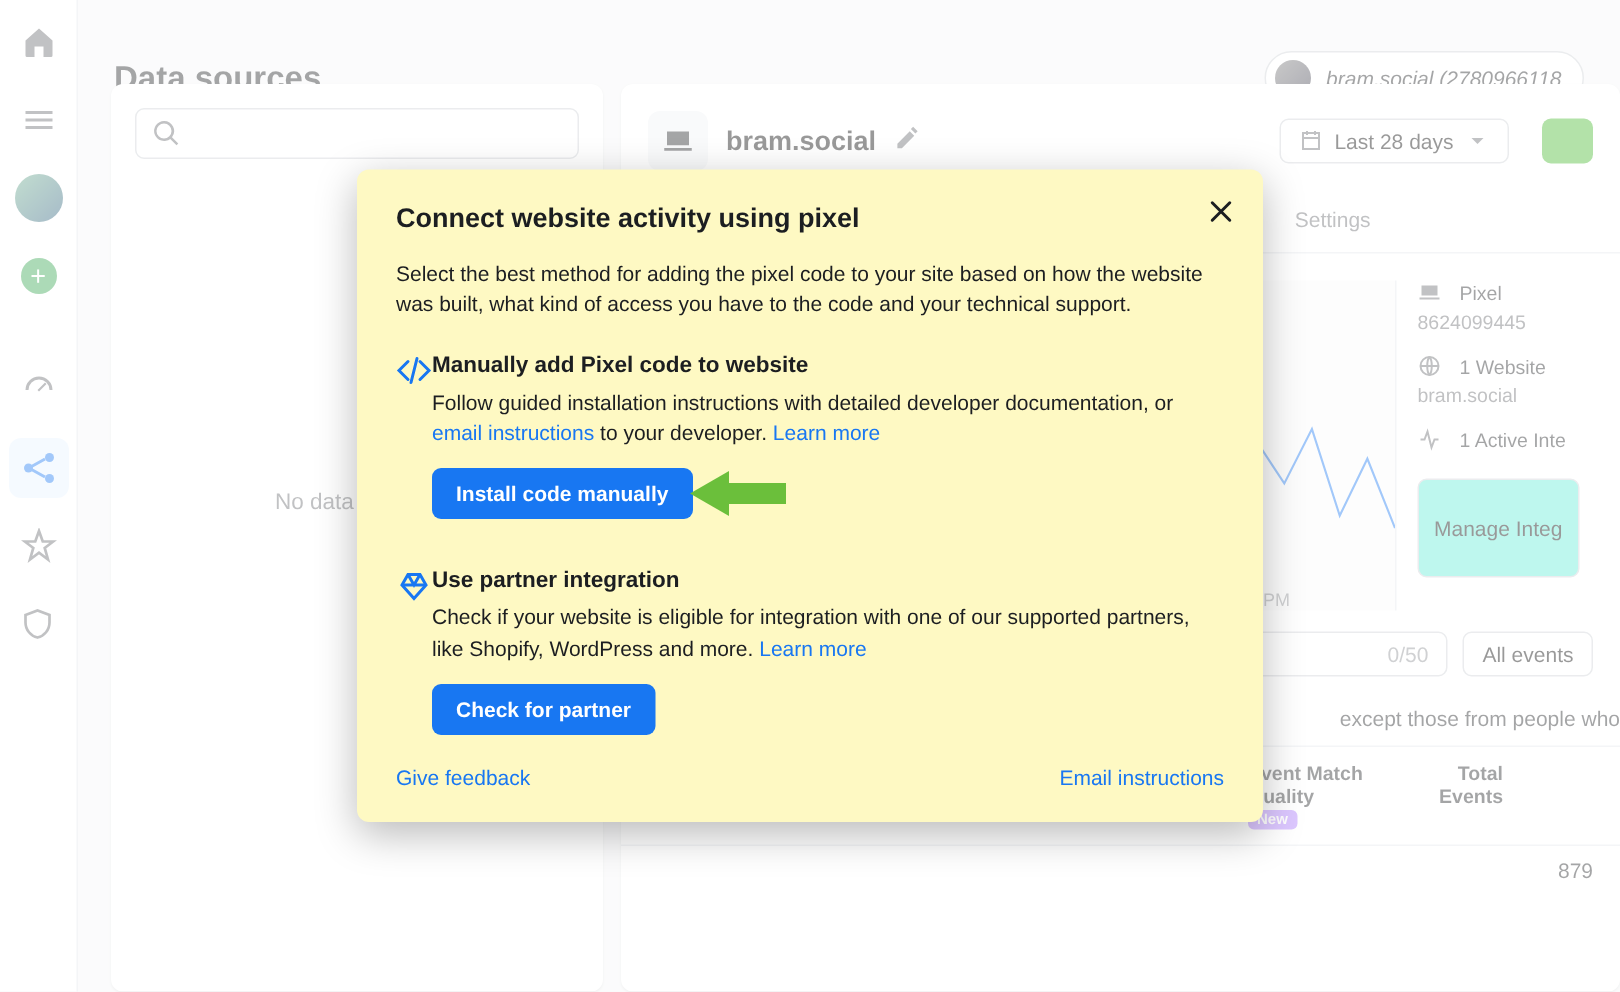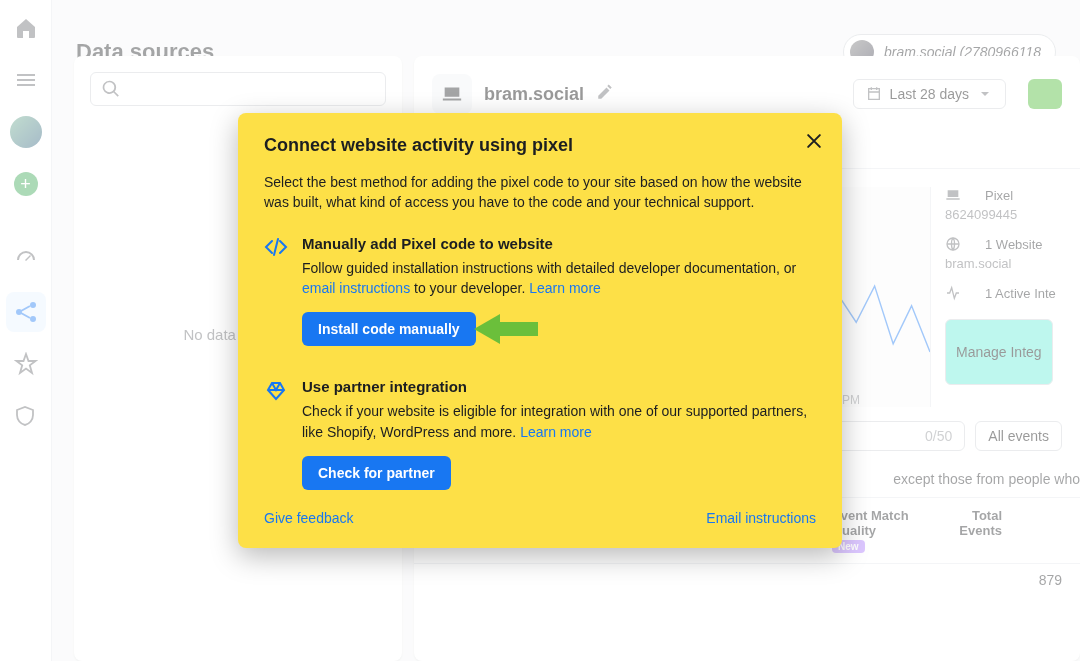--- a/index.html
+++ b/index.html
@@ -44,21 +44,21 @@
   
   .tabs { display:flex; gap: 4px; padding: 14px 18px 0 18px; border-bottom:1px solid #e4e6eb; }
   .tab { padding: 10px 16px 14px 16px; font-size:14px; color:#65676b; cursor:pointer; border-top-left-radius:6px; border-top-right-radius:6px; display:flex; align-items:center; gap:6px; }
   .tab.active { background:#e7f3ff; color:#1877f2; font-weight:600; }
   .badge { background:#f7b928; color:#1c1e21; border-radius:3px; padding:0 5px; font-size:11px; font-weight:700; }
 
   
   .content-row { display:flex; padding: 18px 0 10px 18px; gap:0; }
   .chart-area { flex:1; height: 220px; position:relative; background: linear-gradient(#fafafa,#fafafa); }
   .side { width:150px; border-left:1px solid #e4e6eb; padding-left:14px; font-size:13px; color:#1c1e21; }
-  .side .lbl { display:flex; align-items:center; gap:24px; margin-bottom:4px;}
+  .side .lbl { display:flex; align-items:center; gap:12px; margin-bottom:4px;}
   .side .lbl svg { width:16px; height:16px; fill:#65676b; }
   .side .val { color:#65676b; margin-bottom:14px; font-size:13px;}
   .manage-btn { border:1px solid #ccd0d5; border-radius:6px; padding:24px 10px; background:#5eead4; font-size:14px; }
 
   .filter-row { display:flex; gap:10px; padding: 4px 18px 10px 18px; align-items:center; }
   .filter-row .search-ev { border:1px solid #ccd0d5; border-radius:6px; padding:6px 12px; font-size:14px; width:280px; display:flex; justify-content:flex-end; margin-left:auto; color:#8a8d91; }
   .filter-btn { border:1px solid #ccd0d5; border-radius:6px; padding:6px 12px; background:#fff; font-size:14px;}
 
   .info-line { padding: 10px 18px; font-size:14px; color:#1c1e21; }
 
@@ -70,26 +70,26 @@
   .c-cm { flex: 0 0 110px; }
   .c-mq { flex: 0 0 120px; }
   .c-te { flex: 0 0 60px; text-align:right; }
   .new-badge { background:#a974ff; color:#fff; border-radius:4px; padding:1px 6px; font-size:10px; width:fit-content; margin-top:2px;}
   .tval { padding: 8px 18px; font-size:14px; color:#1c1e21; text-align:right; }
 
   .chart-x { position:absolute; bottom:0; right:70px; font-size:12px; color:#8a8d91; }
 
   
   .overlay { position:absolute; inset:0; background:rgba(255,255,255,0.6); display:flex; align-items:center; justify-content:center; }
-  .modal { width: 604px; background:#fde047; border-radius:8px; box-shadow: 0 8px 28px rgba(0,0,0,0.28); padding: 22px 26px 22px 26px; position:relative; }
+  .modal { width: 604px; background:#fef9c3; border-radius:8px; box-shadow: 0 8px 28px rgba(0,0,0,0.28); padding: 22px 26px 22px 26px; position:relative; }
   .modal h2 { font-size:18px; font-weight:700; color:#1c1e21; margin-bottom:16px; }
   .modal .close { position:absolute; top:18px; right:18px; cursor:pointer; }
   .modal .close svg { width:20px; height:20px; fill:#1c1e21; }
   .modal p.desc { font-size:14px; color:#1c1e21; line-height:1.45; margin-bottom:22px; }
-  .method { display:flex; gap:14px; margin-bottom:8px; }
+  .method { display:flex; margin-bottom:8px; }
   .method .micon svg { width:24px; height:24px; fill:#1877f2; stroke:#1877f2; }
   .method-body { flex:1; }
   .method-title { font-size:15px; font-weight:600; color:#1c1e21; margin-bottom:6px; }
   .method-desc { font-size:14px; color:#1c1e21; line-height:1.45; margin-bottom:14px; }
   .method-desc a { color:#1877f2; text-decoration:none; }
   .primary-btn { background:#1877f2; color:#fff; border:none; border-radius:6px; padding:9px 16px; font-size:14px; font-weight:600; cursor:pointer; }
   .modal .sep { height:24px; }
   .modal-footer { display:flex; justify-content:space-between; margin-top:20px; }
   .modal-footer a { color:#1877f2; font-size:14px; text-decoration:none; }
 
@@ -192,20 +192,21 @@
     </div>
 
     <div class="tabs">
       <div class="tab active">Overview</div>
       <div class="tab">Test events</div>
       <div class="tab">
         <span>Diagnostics</span>
         <span class="badge">1</span>
       </div>
       <div class="tab">History</div>
+      <div class="tab">Settings</div>
     </div>
 
     <div class="content-row">
       <div class="chart-area">
         <svg class="linechart" viewBox="0 0 500 200" preserveAspectRatio="none">
           <path id="chartpath" d="M0.0 180.0 L18.5 180.0 L37.0 180.0 L55.6 180.0 L74.1 180.0 L92.6 180.0 L111.1 180.0 L129.6 180.0 L148.1 180.0 L166.7 180.0 L185.2 180.0 L203.7 180.0 L222.2 180.0 L240.7 180.0 L259.3 180.0 L277.8 180.0 L296.3 180.0 L314.8 180.0 L333.3 180.0 L351.9 180.0 L370.4 135.0 L388.9 112.5 L407.4 97.5 L425.9 123.0 L444.4 90.0 L463.0 142.5 L481.5 108.0 L500.0 150.0 "></path>
         </svg>
         <div class="chart-x">Fri 2 PM</div>
       </div>
       <div class="side">

